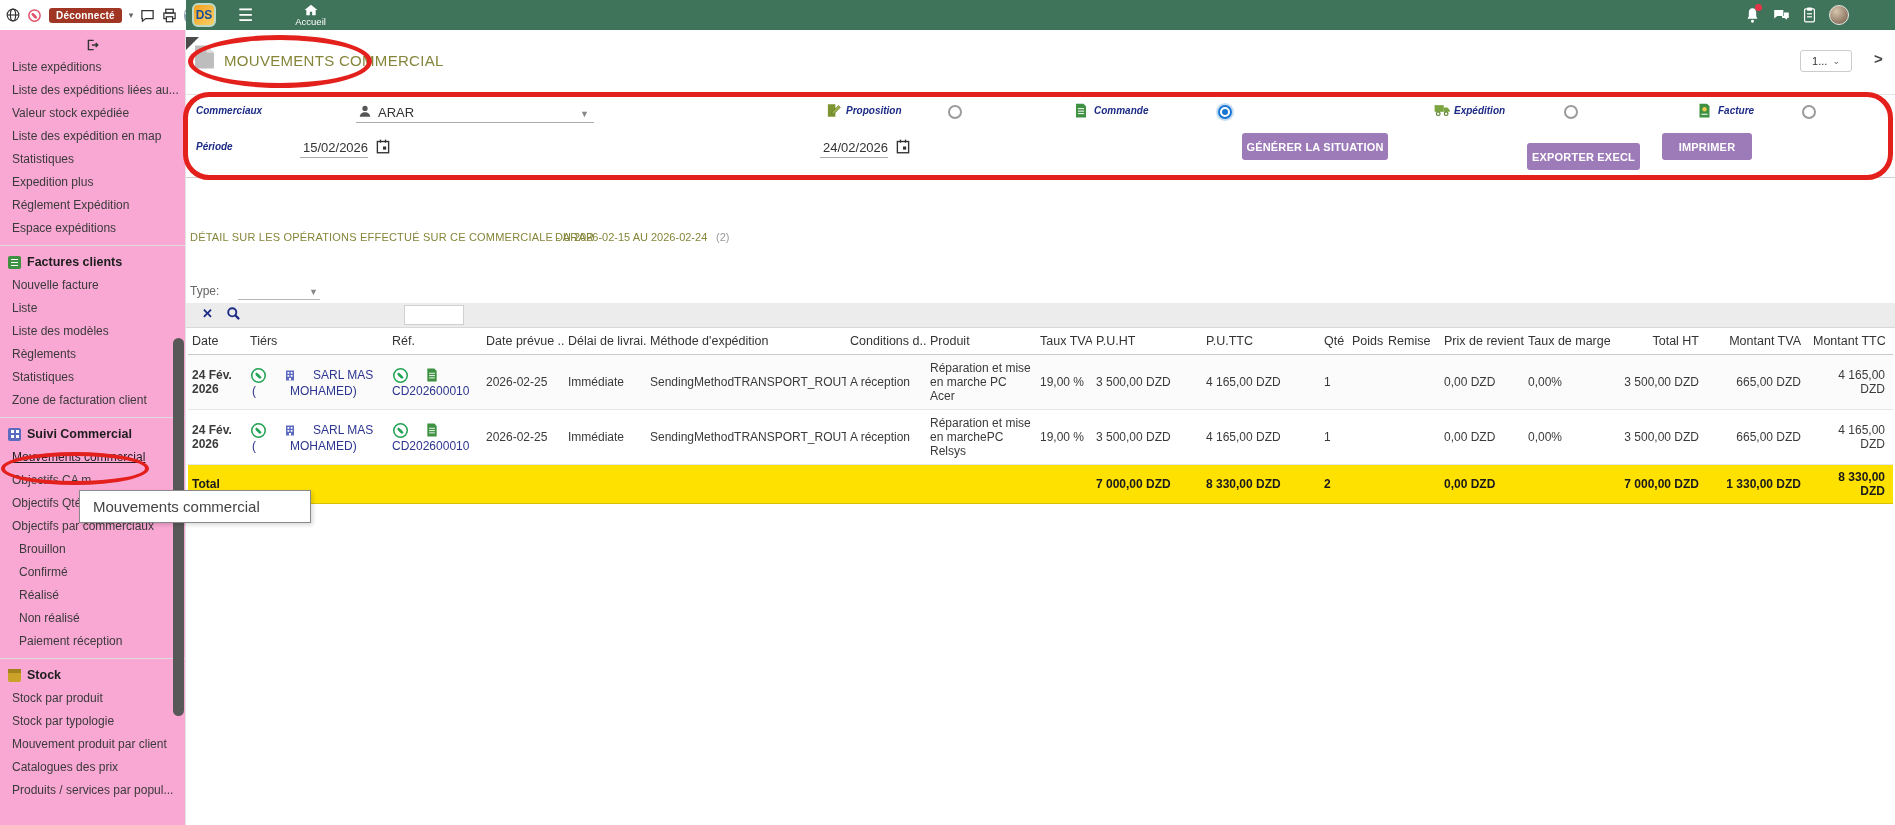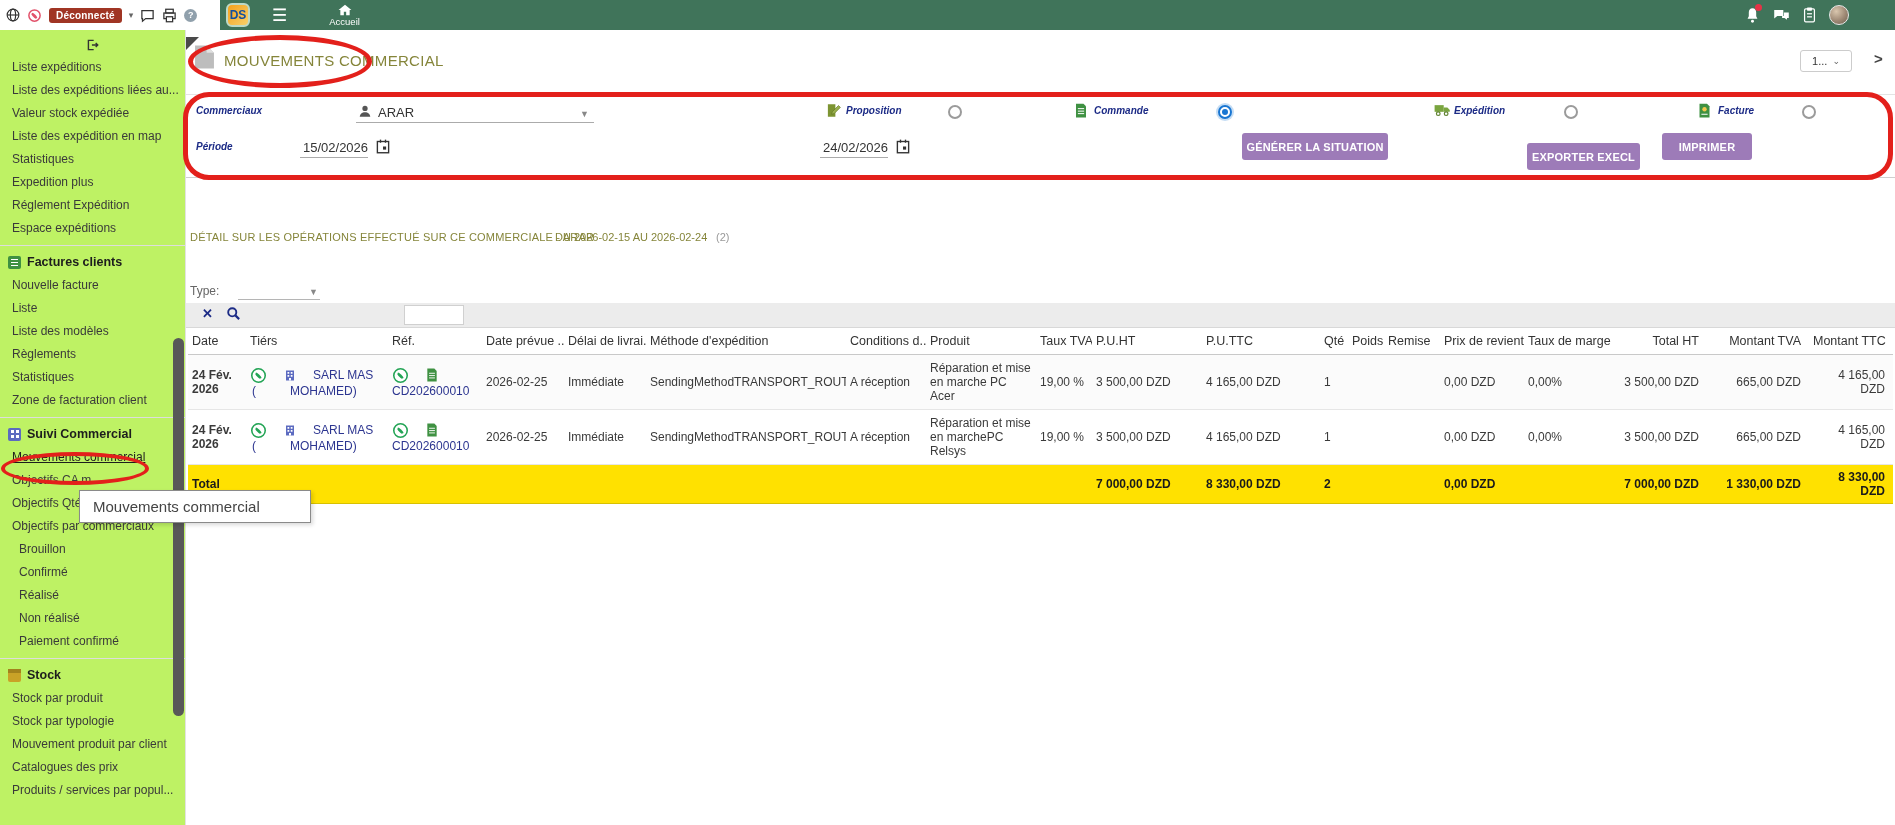--- a/index.html
+++ b/index.html
@@ -2,36 +2,36 @@
 <html><head>
 <meta charset="utf-8">
 <style>
   * { margin:0; padding:0; box-sizing:border-box; }
   html,body { width:1895px; height:825px; overflow:hidden; background:#fff;
               font-family:"Liberation Sans", sans-serif; color:#333; }
   body { position:relative; }
 
   
   .topbar { position:absolute; top:0; left:0; width:1895px; height:30px; display:flex; }
-  .topbar-white { width:220px; height:30px; background:#fff; display:flex; align-items:center; gap:7px; padding-left:6px; }
+  .topbar-white { width:186px; height:30px; background:#fff; display:flex; align-items:center; gap:7px; padding-left:6px; }
   .topbar-green { flex:1; height:30px; background:#40745a; display:flex; align-items:center; padding-left:6px; }
   .badge-disc { background:#a03524; color:#fff; font-size:10px; font-weight:bold; padding:2px 7px; border-radius:3px; letter-spacing:.2px; }
   .caret-sm { font-size:9px; color:#666; }
   .help-circle { width:13px; height:13px; border-radius:50%; background:#90a0ac; color:#fff; font-size:9px; font-weight:bold; display:flex; align-items:center; justify-content:center; }
   .logo-ds { width:24px; height:24px; border-radius:6px; background:linear-gradient(135deg,#f4a01c,#f8d06a); border:2px solid #bcd9c7; display:flex; align-items:center; justify-content:center; font-size:12px; font-weight:900; color:#14509e; }
   .burger { color:#fff; font-size:17px; margin-left:22px; }
   .home-block { margin-left:42px; display:flex; flex-direction:column; align-items:center; line-height:1; }
   .home-label { color:#fff; font-size:9.5px; margin-top:1px; }
   .top-right { margin-left:auto; display:flex; align-items:center; gap:13px; padding-right:46px; }
   .bell-wrap { position:relative; }
   .red-dot { position:absolute; top:-3px; right:-2px; width:7px; height:7px; border-radius:50%; background:#e53347; }
   .avatar { width:20px; height:20px; border-radius:50%; background:radial-gradient(circle at 35% 30%, #d9c6ae 0%, #9d8874 55%, #6e604f 100%); border:1.5px solid #e8e8e8; }
 
   
-  .sidebar { position:absolute; top:30px; left:0; width:186px; height:795px; background:#bef264; border-right:1px solid #e2e2e2; padding-top:4px; }
+  .sidebar { position:absolute; top:30px; left:0; width:186px; height:795px; background:#f9a8d4; border-right:1px solid #e2e2e2; padding-top:4px; }
   .logout-row { height:22px; display:flex; justify-content:center; align-items:center; }
   .snav { height:23px; line-height:23px; font-size:12px; color:#3a3a3a; padding-left:12px; white-space:nowrap; overflow:hidden; cursor:pointer; }
   .snav.child { padding-left:19px; }
   .snav.active { text-decoration:underline; color:#1d1d1d; }
   .shead { height:24px; line-height:24px; font-size:12.5px; font-weight:bold; color:#1d1d1d; padding-left:8px; display:flex; align-items:center; gap:6px; white-space:nowrap; }
   .sdiv { border-top:1px solid #ddd; margin:5px 0 4px 0; }
   .mini-ic { display:inline-block; width:13px; height:13px; border-radius:2px; position:relative; flex:0 0 13px; }
   .ic-invoice { background:#3f9142; }
   .ic-invoice::after { content:""; position:absolute; left:3px; top:3px; width:7px; height:1.5px; background:#fff; box-shadow:0 3px 0 #fff, 0 6px 0 #fff; }
   .ic-suivi { background:#5c6bc0; }
@@ -200,21 +200,21 @@
       <span>Suivi Commercial</span>
     </div>
   <div class="snav active">Mouvements commercial</div>
   <div class="snav">Objectifs CA m</div>
   <div class="snav">Objectifs Qté n</div>
   <div class="snav">Objectifs par commerciaux</div>
   <div class="snav child">Brouillon</div>
   <div class="snav child">Confirmé</div>
   <div class="snav child">Réalisé</div>
   <div class="snav child">Non réalisé</div>
-  <div class="snav child">Paiement confirmé</div>
+  <div class="snav child">Paiement réception</div>
   <div class="sdiv"></div>
   <div class="shead">
       <span class="mini-ic ic-stock"></span>
       <span>Stock</span>
     </div>
   <div class="snav">Stock par produit</div>
   <div class="snav">Stock par typologie</div>
   <div class="snav">Mouvement produit par client</div>
   <div class="snav">Catalogues des prix</div>
   <div class="snav">Produits / services par popul...</div>

